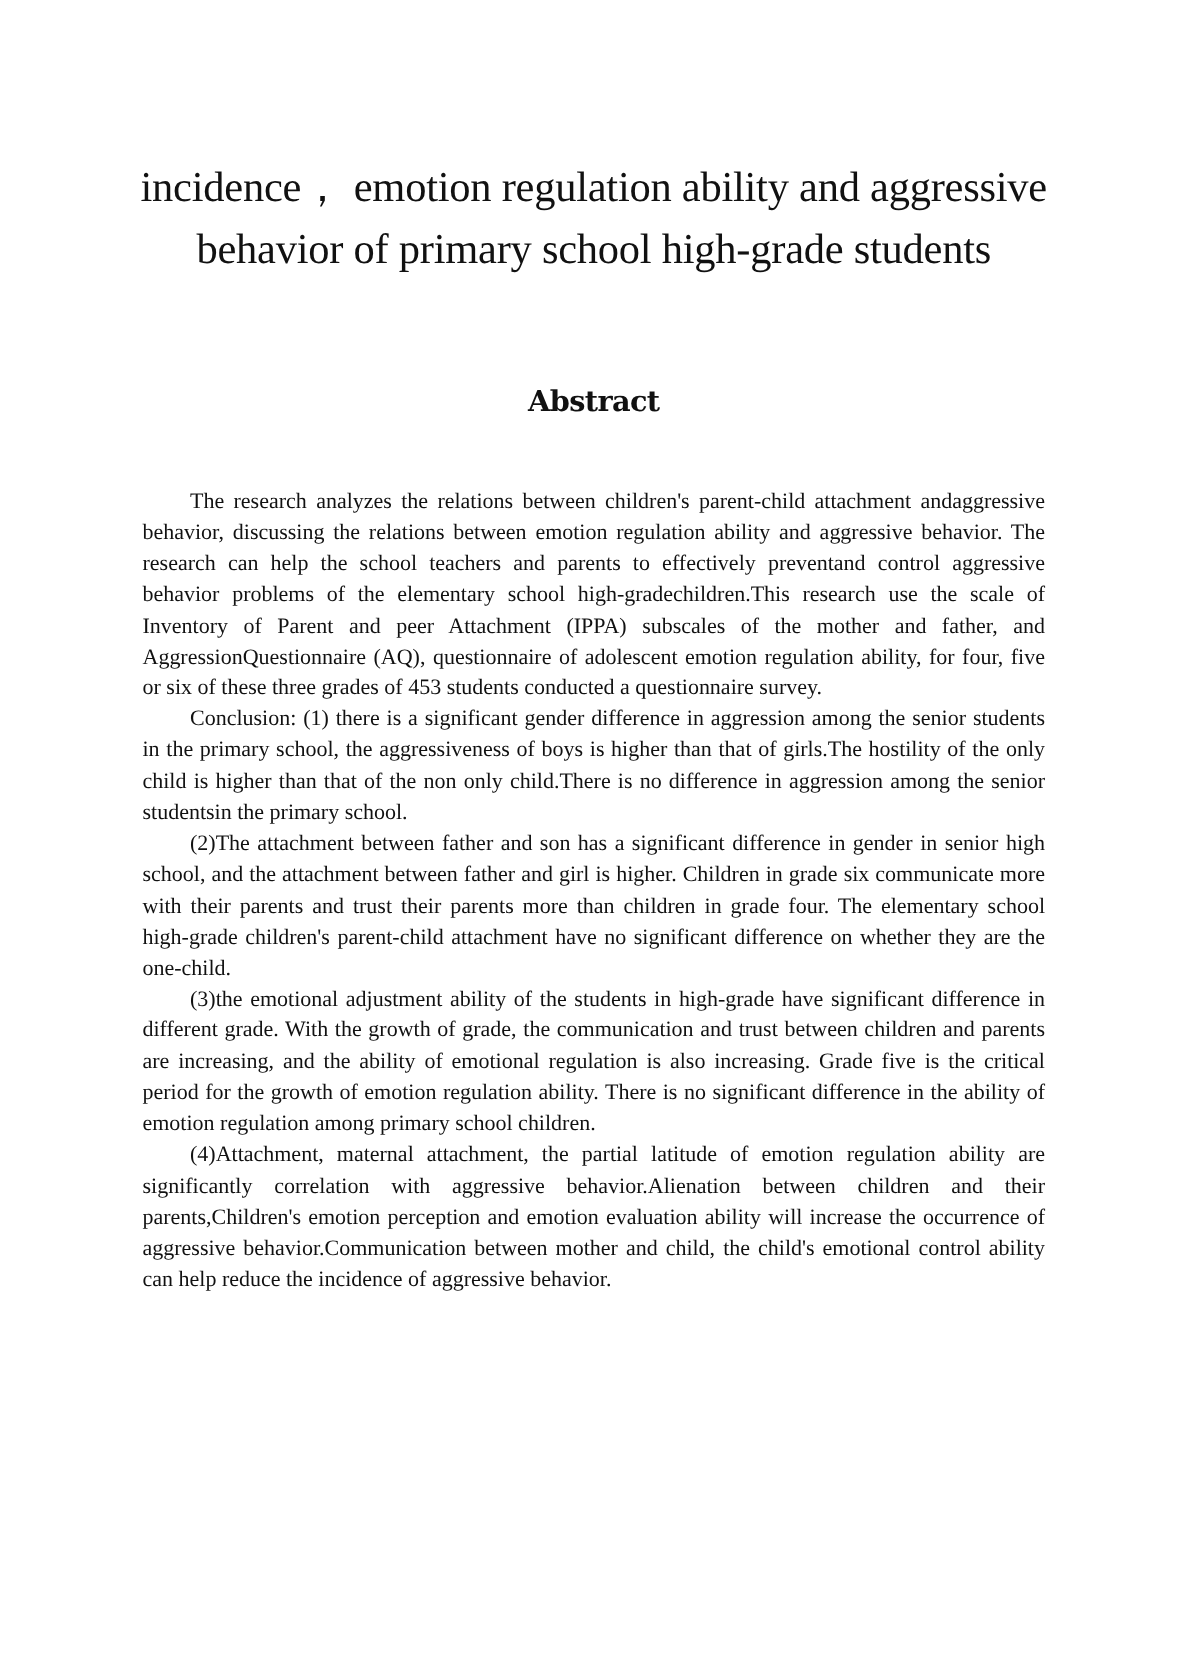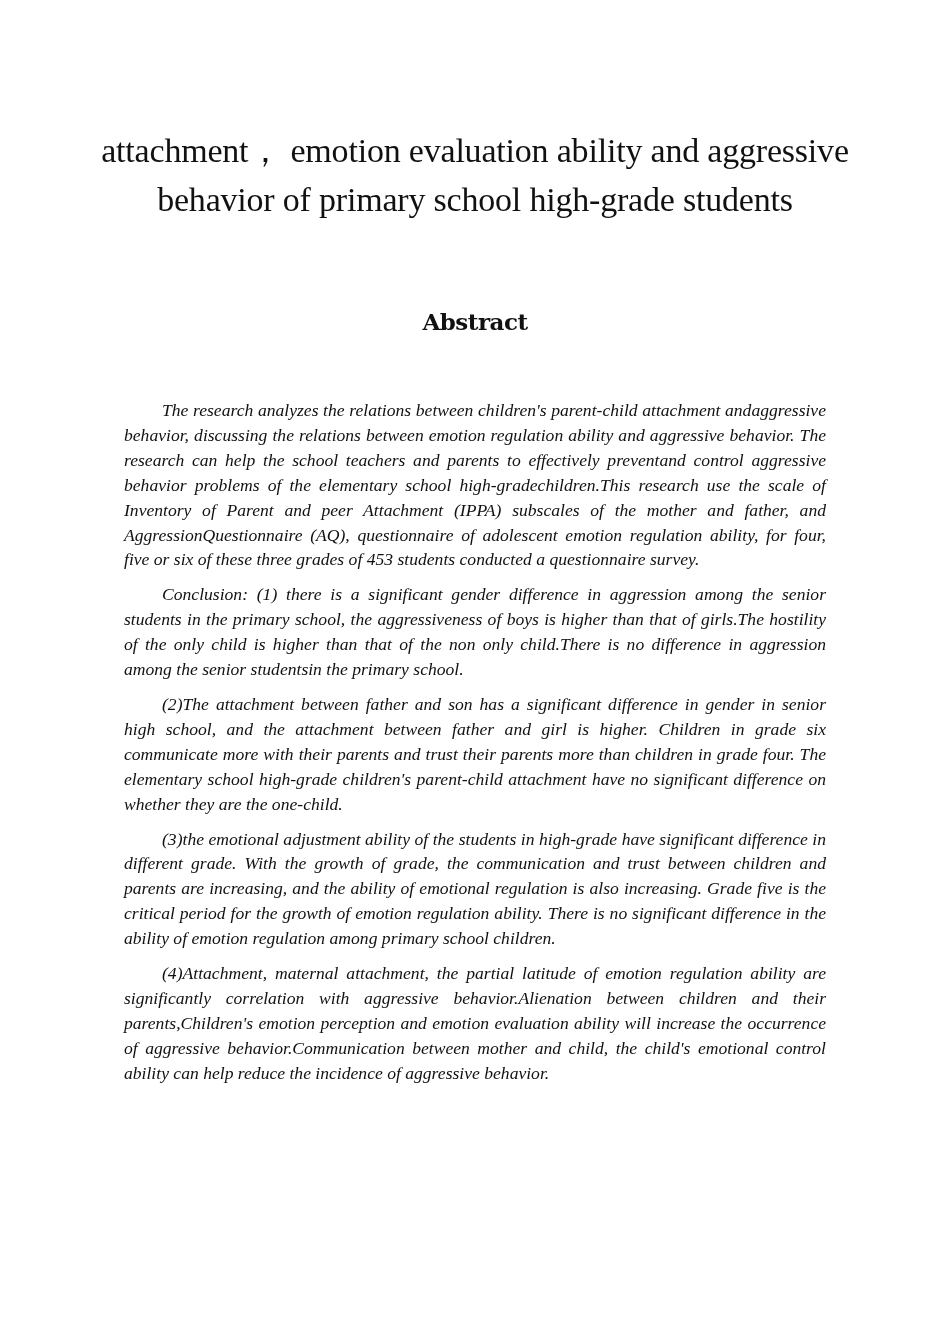--- a/index.html
+++ b/index.html
@@ -11,27 +11,27 @@
     }
     .abstract-heading {
       position: absolute; left: 0; top: 308px; width: 950px; text-align: center;
       font-size: 23px; font-weight: bold; margin: 0; font-family: "DejaVu Serif", serif;
       letter-spacing: -0.5px;
     }
     .body {
       position: absolute; left: 114px; top: 388px; width: 722px;
       font-size: 17.6px; line-height: 24.9px;
     }
-    .body p { margin: 10px; text-align: justify; text-indent: 38px; font-style: italic; }
+    .body p { margin: 0; text-align: justify; text-indent: 38px; }
     .kw-label { font-weight: bold; }
   </style>
 </head>
 <body>
 
-<h1 class="title">attachment， emotion evaluation ability and aggressive behavior of primary school high-grade students</h1>
+<h1 class="title">incidence， emotion regulation ability and aggressive behavior of primary school high-grade students</h1>
 
 <h2 class="abstract-heading">Abstract</h2>
 
 <div class="body">
   <p>The research analyzes the relations between children's parent-child attachment andaggressive behavior, discussing the relations between emotion regulation ability and aggressive behavior. The research can help the school teachers and parents to effectively preventand control aggressive behavior problems of the elementary school high-gradechildren.This research use the scale of Inventory of Parent and peer Attachment (IPPA) subscales of the mother and father, and AggressionQuestionnaire (AQ), questionnaire of adolescent emotion regulation ability, for four, five or six of these three grades of 453 students conducted a questionnaire survey.</p>
   <p>Conclusion: (1) there is a significant gender difference in aggression among the senior students in the primary school, the aggressiveness of boys is higher than that of girls.The hostility of the only child is higher than that of the non only child.There is no difference in aggression among the senior studentsin the primary school.</p>
   <p>(2)The attachment between father and son has a significant difference in gender in senior high school, and the attachment between father and girl is higher. Children in grade six communicate more with their parents and trust their parents more than children in grade four. The elementary school high-grade children's parent-child attachment have no significant difference on whether they are the one-child.</p>
   <p>(3)the emotional adjustment ability of the students in high-grade have significant difference in different grade. With the growth of grade, the communication and trust between children and parents are increasing, and the ability of emotional regulation is also increasing. Grade five is the critical period for the growth of emotion regulation ability. There is no significant difference in the ability of emotion regulation among primary school children.</p>
   <p>(4)Attachment, maternal attachment, the partial latitude of emotion regulation ability are significantly correlation with aggressive behavior.Alienation between children and their parents,Children's emotion perception and emotion evaluation ability will increase the occurrence of aggressive behavior.Communication between mother and child, the child's emotional control ability can help reduce the incidence of aggressive behavior.</p>
 </div>

